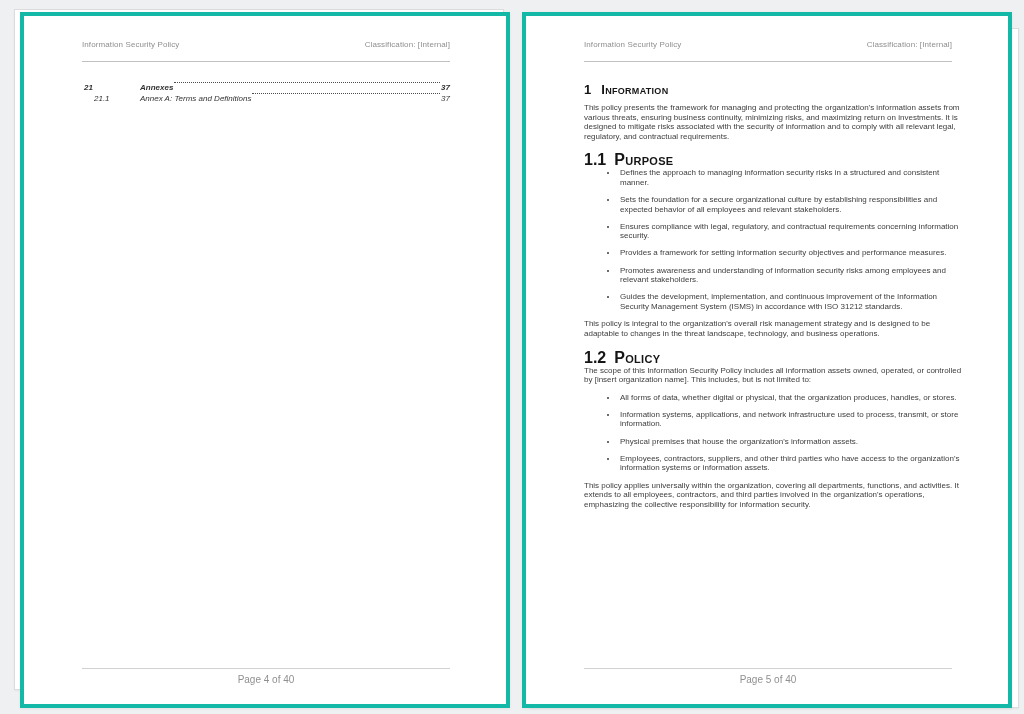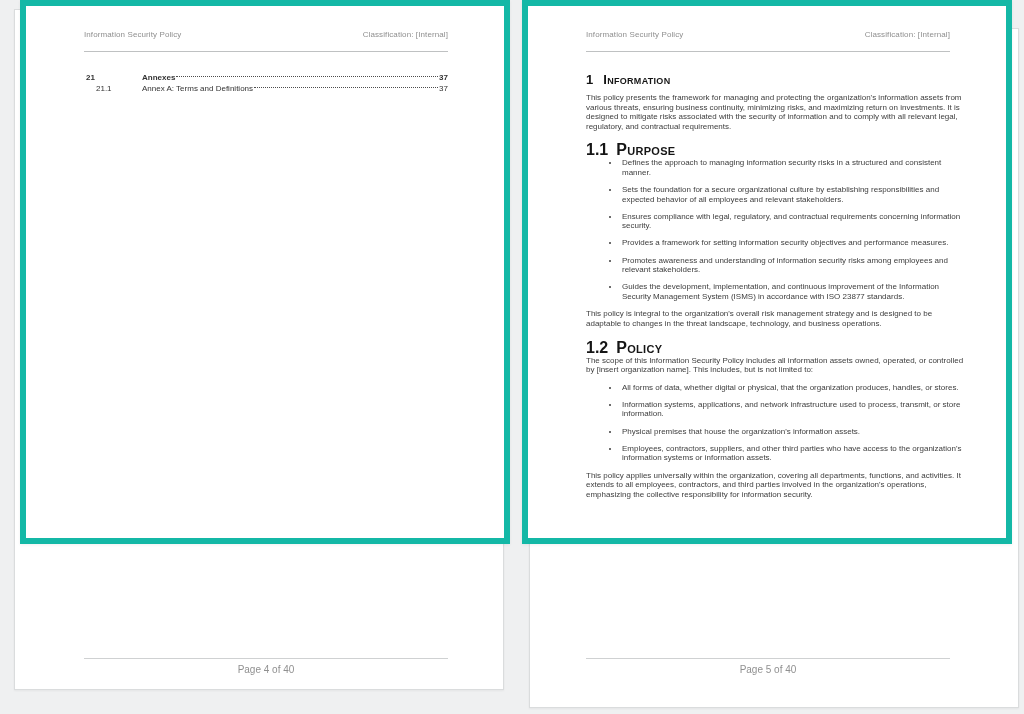--- a/index.html
+++ b/index.html
@@ -7,23 +7,23 @@
   body {
     width: 1024px; height: 714px;
     background: #eff0f1;
     font-family: "Liberation Sans", sans-serif;
     overflow: hidden;
   }
   .canvas { position: relative; width: 1024px; height: 714px; }
 
   
   .page {
-    position: absolute; top: 0; height: 544px;
+    position: absolute; top: 12px; height: 696px;
     background: #ffffff;
-    border: 6px solid #14b8a6;
+    border: 4px solid #14b8a6;
     box-shadow: 0 1px 3px rgba(0,0,0,0.06);
   }
   .page-left  { left: 20px;  width: 490px; }
   .page-right { left: 522px; width: 490px; }
   
   .backsheet {
     position: absolute; background: #ffffff; border: 1px solid #dadcdd;
     box-shadow: 0 1px 2px rgba(0,0,0,0.05);
   }
   .backsheet-left  { left: 14px;  top: 9px;  width: 490px; height: 681px; }
@@ -43,21 +43,21 @@
     position: absolute; top: 652px; left: 58px; right: 56px;
     border-top: 1px solid #cfd1d2;
   }
   .pg-footer {
     position: absolute; top: 658px; left: 58px; right: 56px;
     text-align: center; font-size: 10px; color: #909090;
   }
 
   
   .toc { position: absolute; top: 66px; left: 58px; right: 56px; font-size: 8px; color: #333; }
-  .toc-row { display: flex; align-items: center; line-height: 11px; }
+  .toc-row { display: flex; align-items: flex-start; line-height: 11px; font-style: italic; }
   .toc-row.bold { font-weight: bold; }
   .toc-num { flex: 0 0 58px; padding-left: 2px; }
   .toc-row.sub .toc-num { padding-left: 12px; }
   .toc-title { white-space: nowrap; }
   .toc-leader { flex: 1 1 auto; border-bottom: 1px dotted #4c4c4c; margin: 0 1px 2px 1px; min-width: 10px; }
   .toc-page { flex: 0 0 auto; }
 
   
   .doc-body {
     position: absolute; top: 62px; left: 58px; width: 378px;
@@ -127,21 +127,21 @@
       <div class="h2">
         <span class="h-num">1.1</span>
         <span class="h-title">Purpose</span>
       </div>
       <ul class="bullets">
         <li>Defines the approach to managing information security risks in a structured and consistent manner.</li>
         <li>Sets the foundation for a secure organizational culture by establishing responsibilities and expected behavior of all employees and relevant stakeholders.</li>
         <li>Ensures compliance with legal, regulatory, and contractual requirements concerning information security.</li>
         <li>Provides a framework for setting information security objectives and performance measures.</li>
         <li>Promotes awareness and understanding of information security risks among employees and relevant stakeholders.</li>
-        <li>Guides the development, implementation, and continuous improvement of the Information Security Management System (ISMS) in accordance with ISO 23877 standards.</li>
+        <li>Guides the development, implementation, and continuous improvement of the Information Security Management System (ISMS) in accordance with ISO 31212 standards.</li>
       </ul>
       <p class="para">This policy is integral to the organization's overall risk management strategy and is designed to be adaptable to changes in the threat landscape, technology, and business operations.</p>
 
       <div class="h2">
         <span class="h-num">1.2</span>
         <span class="h-title">Policy</span>
       </div>
       <p class="para">The scope of this Information Security Policy includes all information assets owned, operated, or controlled by [insert organization name]. This includes, but is not limited to:</p>
       <ul class="bullets">
         <li>All forms of data, whether digital or physical, that the organization produces, handles, or stores.</li>

